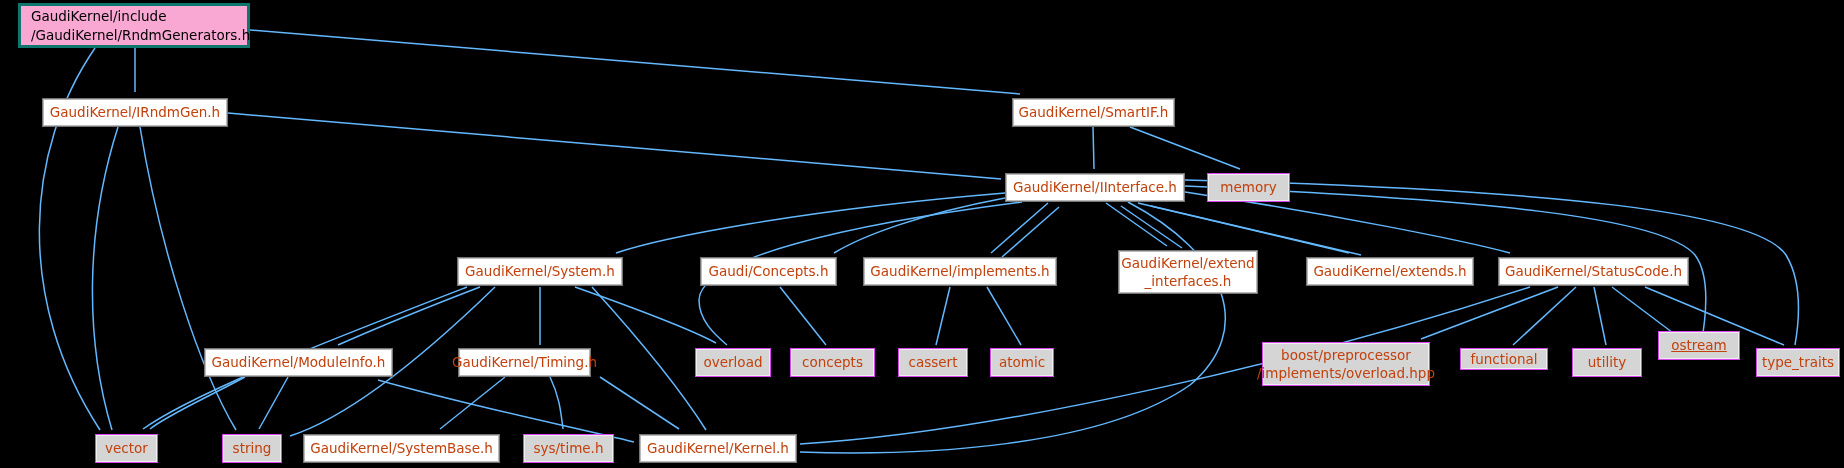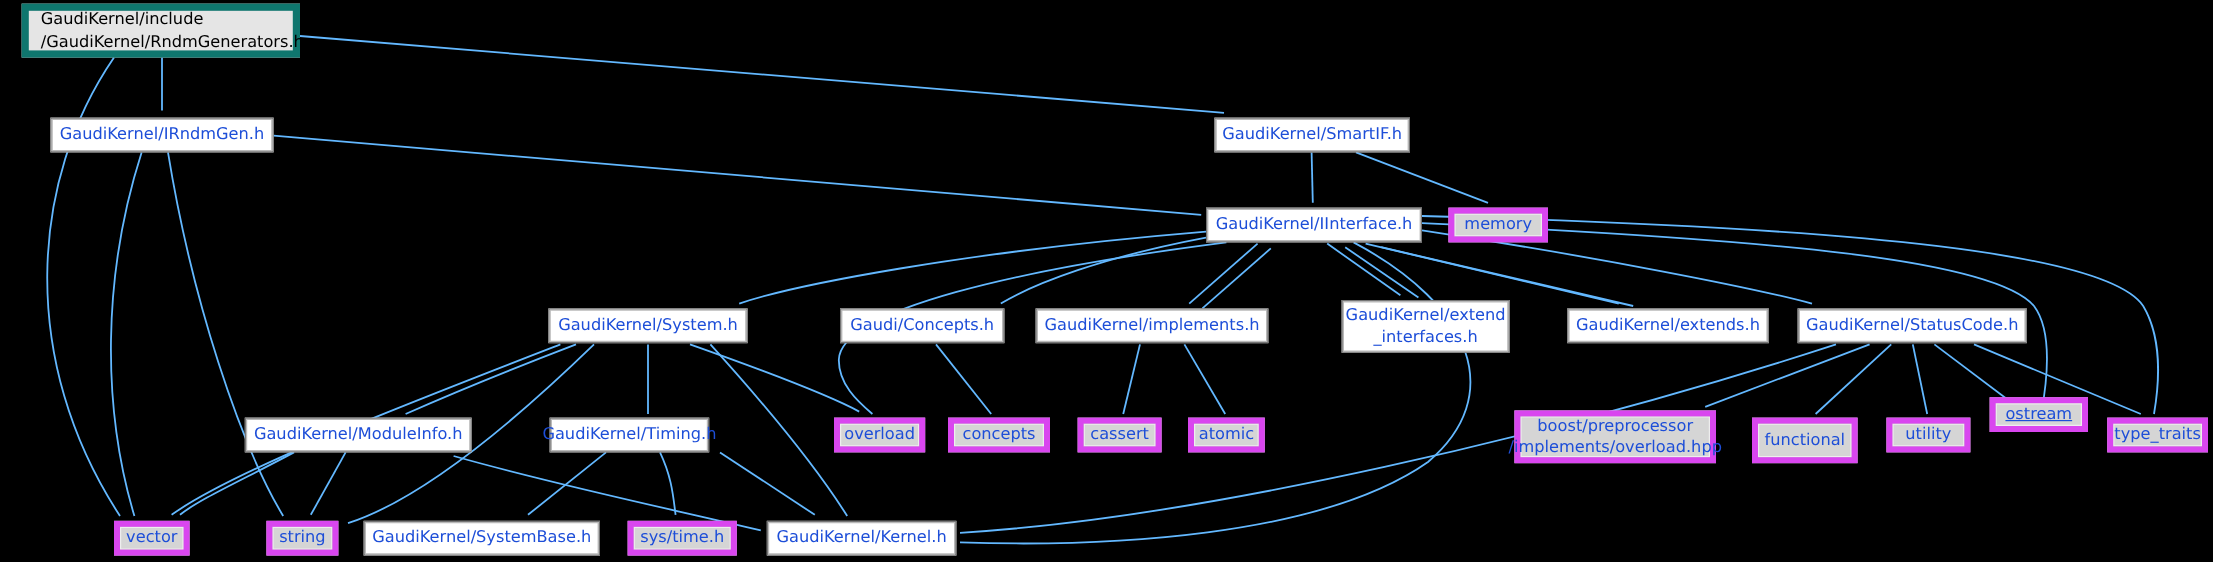--- a/index.html
+++ b/index.html
@@ -13,27 +13,27 @@
   #edges{position:absolute;left:0;top:0;width:1844px;height:468px;}
   #edges path{fill:none;stroke-width:1.5px;}
   .node{
     position:absolute;
     display:flex;align-items:center;justify-content:center;
     text-align:center;
     box-sizing:border-box;
     white-space:pre-line;
     font-size:13.5px;
     line-height:1.35;
-    color:#1d4ed8;
+    color:#c2410c;
     padding:0 6px;
     cursor:pointer;
   }
   .node.header{background:#ffffff;border:1px solid #757575;box-shadow:0 0 0 1px #b9b9b9 inset;}
-  .node.system{background:#d5d5d5;border:5px solid #d946ef;box-shadow:0 0 0 1px #eeeeee inset;}
-  .node.root{background:#e5e5e5;border:6px solid #0f766e;color:#000;cursor:default;text-align:left;justify-content:flex-start;padding:0 10px;}
+  .node.system{background:#d5d5d5;border:1px solid #d946ef;box-shadow:0 0 0 1px #eeeeee inset;}
+  .node.root{background:#f9a8d4;border:3px solid #0f766e;color:#000;cursor:default;text-align:left;justify-content:flex-start;padding:0 10px;}
 </style>
 </head>
 <body>
 
 <div id="stage">
   <svg id="edges" xmlns="http://www.w3.org/2000/svg">
     <defs>
       <marker id="arrow" markerWidth="10" markerHeight="8" refX="8.5" refY="3.5" orient="auto" markerUnits="userSpaceOnUse">
         <path d="M0,0 L9,3.5 L0,7 z" fill="#63b8ff"></path>
       </marker>
@@ -98,21 +98,21 @@
       <div class="node header" style="left: 1306px; top: 257px; width: 168px; height: 29px;">GaudiKernel/extends.h</div>
       <div class="node header" style="left: 1498px; top: 257px; width: 191px; height: 29px;">GaudiKernel/StatusCode.h</div>
       <div class="node header" style="left: 204px; top: 348px; width: 189px; height: 29px;">GaudiKernel/ModuleInfo.h</div>
       <div class="node header" style="left: 458px; top: 348px; width: 133px; height: 29px;">GaudiKernel/Timing.h</div>
       <div class="node system" style="left: 695px; top: 348px; width: 76px; height: 29px;">overload</div>
       <div class="node system" style="left: 790px; top: 348px; width: 85px; height: 29px;">concepts</div>
       <div class="node system" style="left: 898px; top: 348px; width: 70px; height: 29px;">cassert</div>
       <div class="node system" style="left: 990px; top: 348px; width: 64px; height: 29px;">atomic</div>
       <div class="node system" style="left: 1262px; top: 342px; width: 168px; height: 44px;">boost/preprocessor
 /implements/overload.hpp</div>
-      <div class="node system" style="left: 1460px; top: 348px; width: 88px; height: 38px;">functional</div>
+      <div class="node system" style="left: 1460px; top: 348px; width: 88px; height: 22px;">functional</div>
       <div class="node system" style="left: 1572px; top: 348px; width: 70px; height: 29px;">utility</div>
       <div class="node system" style="left: 1658px; top: 331px; width: 82px; height: 29px; text-decoration: underline;">ostream</div>
       <div class="node system" style="left: 1756px; top: 348px; width: 84px; height: 29px;">type_traits</div>
       <div class="node system" style="left: 95px; top: 434px; width: 63px; height: 29px;">vector</div>
       <div class="node system" style="left: 222px; top: 434px; width: 60px; height: 29px;">string</div>
       <div class="node header" style="left: 303px; top: 434px; width: 197px; height: 29px;">GaudiKernel/SystemBase.h</div>
       <div class="node system" style="left: 523px; top: 434px; width: 91px; height: 29px;">sys/time.h</div>
       <div class="node header" style="left: 639px; top: 434px; width: 158px; height: 29px;">GaudiKernel/Kernel.h</div>
     </div>
 </div>

